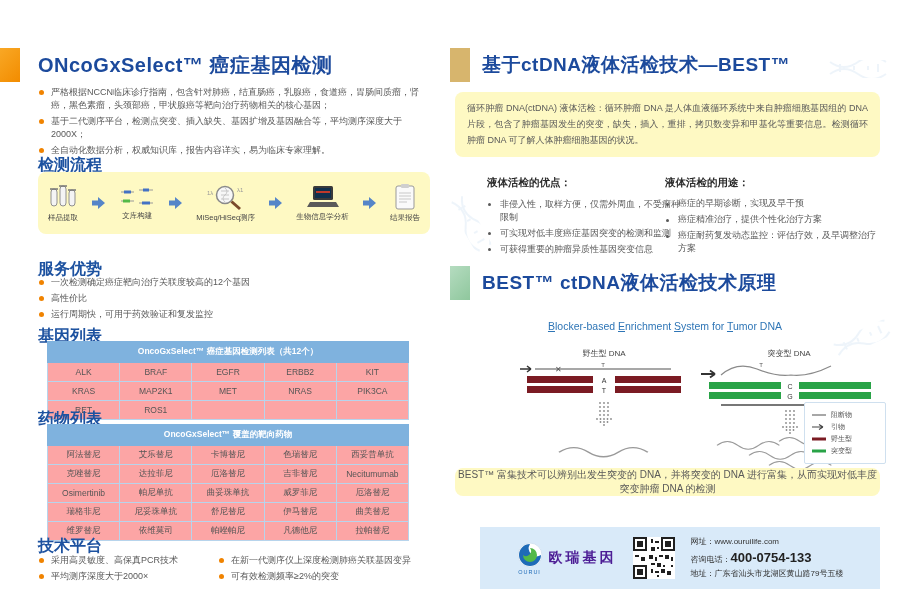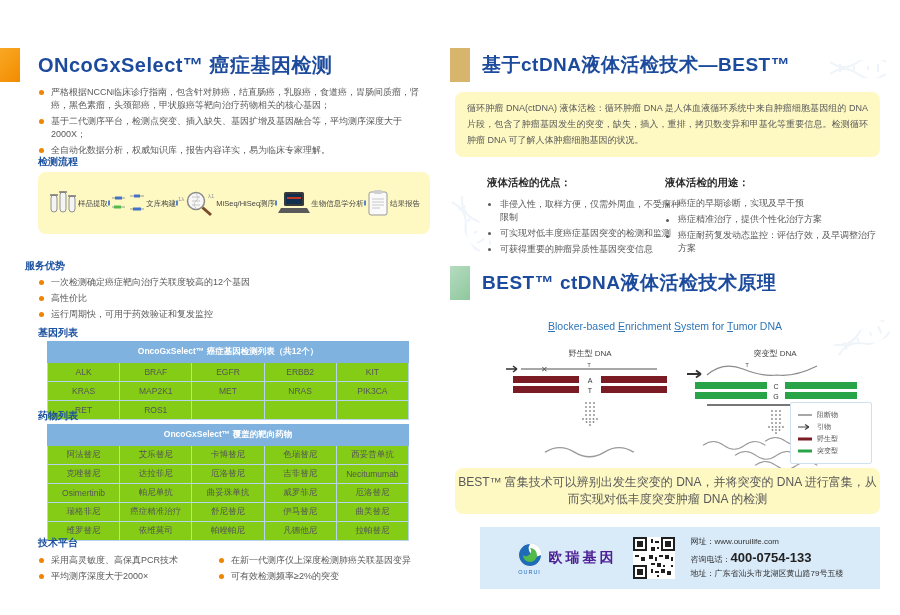--- a/index.html
+++ b/index.html
@@ -4,54 +4,54 @@
 <style>
   html,body{margin:0;padding:0;background:#fff;}
   .page{position:relative;width:900px;height:615px;background:#ffffff;overflow:hidden;
         font-family:"Liberation Sans","DejaVu Sans",sans-serif;color:#595959;}
   
   .accent{position:absolute;width:20px;height:34px;}
   .accent.orange{background:linear-gradient(135deg,#F9A825,#F28C00);}
   .accent.gold{background:linear-gradient(135deg,#E0C080,#C9A355;);background-color:#D7B56D;}
   .accent.green{background:linear-gradient(135deg,#B5DCC0,#8FC79D);background-color:#9FD0AC;}
   h1.sec-title{position:absolute;margin:0;font-size:20px;font-weight:bold;color:#1C4A9C;letter-spacing:0.5px;}
-  h2.sub-head{position:absolute;margin:0;font-size:10px;font-weight:bold;color:#1D52A0;}
+  h2.sub-head{position:absolute;margin:0;font-size:16px;font-weight:bold;color:#1D52A0;}
   ul.dotlist{list-style:none;margin:0;padding:0;}
   ul.dotlist li{position:relative;padding-left:13px;font-size:9px;line-height:1.45;margin-bottom:3px;color:#595959;}
   ul.dotlist li::before{content:"";position:absolute;left:1px;top:4px;width:5px;height:5px;border-radius:50%;background:#F08300;}
   ul.smalldot li::before{background:#595959;width:3px;height:3px;top:5px;}
   .graybox{background:#fef9c3;border-radius:8px;}
   
   .l-intro{position:absolute;top:86px;left:38px;width:394px;}
   .process-box{position:absolute;top:172px;left:38px;width:392px;height:62px;
                display:flex;align-items:center;justify-content:space-between;padding:0 10px;box-sizing:border-box;}
-  .step{display:flex;flex-direction:row;align-items:center;}
+  .step{display:flex;flex-direction:column;align-items:center;}
   .step .cap{font-size:7.5px;color:#444;white-space:nowrap;margin-top:2px;}
   .adv{position:absolute;top:276px;left:38px;width:394px;}
-  .tbl{position:absolute;left:47px;border-collapse:collapse;width:362px;background:#84cc16;}
+  .tbl{position:absolute;left:47px;border-collapse:collapse;width:362px;background:#fca5a5;}
   .tbl th{background:#7FB2DE;color:#fff;font-size:8.5px;font-weight:bold;padding:4px 0;border:1px solid #7FB2DE;}
   .tbl td{border:1px solid #B7D4EC;text-align:center;font-size:8.5px;color:#555;height:16px;width:20%;padding:1px 2px;}
   .plat-col{position:absolute;top:554px;width:185px;}
   
   .r-intro{position:absolute;top:92px;left:455px;width:401px;padding:9px 12px;
            font-size:9px;line-height:1.75;color:#595959;text-align:justify;}
   .lb-col{position:absolute;top:176px;width:200px;}
   .lb-col h3{margin:0 0 8px 0;font-size:10.5px;color:#2b2b2b;}
   .best-sub{position:absolute;top:320px;left:450px;width:430px;text-align:center;
             font-size:10.5px;color:#2E75B6;}
   .best-sub .u{text-decoration:underline;}
-  .diagram{position:absolute;top:348px;left:450px;width:430px;height:118px;}
+  .diagram{position:absolute;top:348px;left:464px;width:430px;height:118px;}
   .dna-group{position:absolute;top:0;}
   .dna-label{font-size:8px;color:#444;text-align:center;margin-bottom:2px;}
   .legend{position:absolute;right:8px;top:54px;width:82px;background:#fff;border:1px solid #CFE0EF;
           border-radius:2px;padding:5px 7px;box-sizing:border-box;}
   .legend-row{display:flex;align-items:center;margin:2px 0;font-size:7px;color:#555;}
   .legend-row svg{margin-right:5px;flex:none;}
-  .caption-box{position:absolute;top:468px;left:455px;width:425px;padding:6px 0;text-align:center;
-               font-size:12px;color:#595959;box-sizing:border-box;}
+  .caption-box{position:absolute;top:468px;left:455px;width:425px;padding:0 0;text-align:center;
+               font-size:10px;color:#595959;box-sizing:border-box;}
   
   .footer{position:absolute;top:527px;left:480px;width:400px;height:62px;background:#D9EAF9;
           display:flex;align-items:center;justify-content:center;gap:16px;}
   .logo-wrap{display:flex;align-items:center;gap:6px;}
   .logo-stack{display:flex;flex-direction:column;align-items:center;}
   .logo-sub{font-size:5.5px;color:#1E6BB8;letter-spacing:1px;margin-top:1px;}
   .company{font-size:14px;font-weight:bold;color:#4c1d95;letter-spacing:3px;}
   .contact{font-size:8px;color:#333;line-height:1.5;}
   .contact .phone{font-size:13px;font-weight:bold;color:#222;}
   .deco{position:absolute;opacity:0.13;pointer-events:none;}
@@ -186,21 +186,21 @@
             <line x1="6" y1="10" x2="18" y2="10"></line>
             <line x1="6" y1="13" x2="18" y2="13"></line>
             <line x1="6" y1="16" x2="18" y2="16"></line>
             <line x1="6" y1="19" x2="14" y2="19"></line>
           </g>
       </svg>
       <span class="cap">结果报告</span>
     </div>
   </div>
 
-  <h2 class="sub-head" style="top:259px;left:25px;">服务优势</h2>
+  <h2 class="sub-head" style="top:259px;left:38px;">服务优势</h2>
   <ul class="dotlist adv">
       <li>一次检测确定癌症靶向治疗关联度较高的12个基因</li>
       <li>高性价比</li>
       <li>运行周期快，可用于药效验证和复发监控</li>
     </ul>
 
   <h2 class="sub-head" style="top:326px;left:38px;">基因列表</h2>
   <table class="tbl" style="top:341px;">
     <thead>
         <tr>
@@ -256,21 +256,21 @@
         </tr>
         <tr>
           <td>Osimertinib</td>
           <td>帕尼单抗</td>
           <td>曲妥珠单抗</td>
           <td>威罗菲尼</td>
           <td>厄洛替尼</td>
         </tr>
         <tr>
           <td>瑞格非尼</td>
-          <td>癌症精准治疗</td>
+          <td>尼妥珠单抗</td>
           <td>舒尼替尼</td>
           <td>伊马替尼</td>
           <td>曲美替尼</td>
         </tr>
         <tr>
           <td>维罗替尼</td>
           <td>依维莫司</td>
           <td>帕唑帕尼</td>
           <td>凡德他尼</td>
           <td>拉帕替尼</td>

